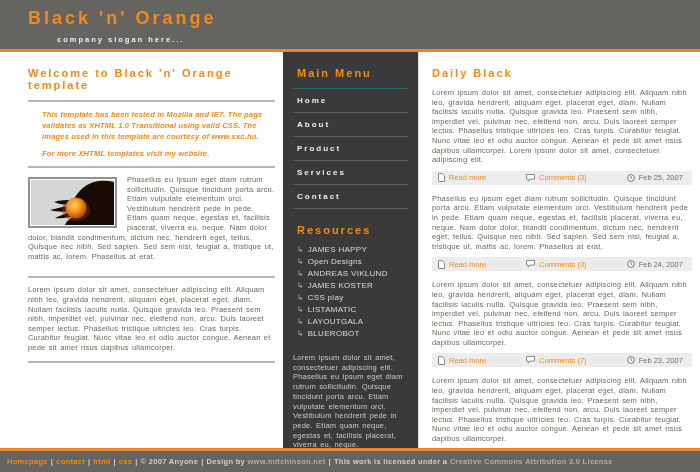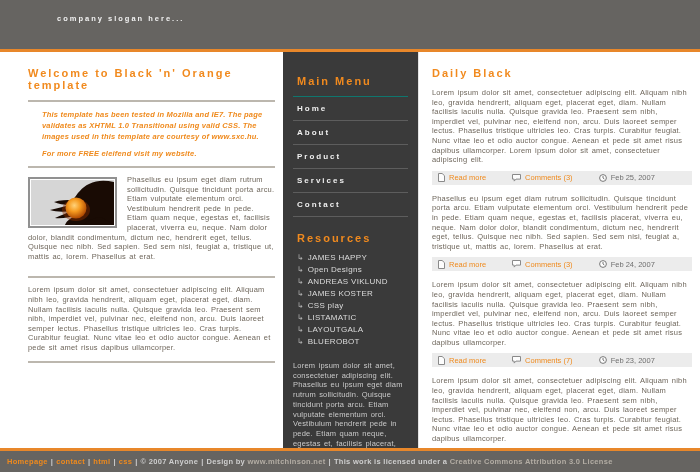--- a/index.html
+++ b/index.html
@@ -8,21 +8,21 @@
   .page { width:700px; height:472px; overflow:hidden; display:flex; flex-direction:column; }
 
   
   .hdr { height:52px; background:#666461; border-bottom:3px solid #e8872a; padding:8px 0 0 28px; flex:0 0 auto; }
   .hdr .title { color:#f18a1e; font-size:18px; font-weight:bold; letter-spacing:3px; }
   .hdr .slogan { color:#f2f2f2; font-size:7.5px; font-weight:bold; letter-spacing:2px; margin:6px 0 0 29px; }
 
   
   .cols { flex:1 1 auto; display:flex; overflow:hidden; }
   .col-left { width:283px; padding:0 8px 0 28px; overflow:hidden; }
-  .col-mid  { width:135px; background:#3a3a3a; padding:8px 10px; overflow:hidden; }
+  .col-mid  { width:135px; background:#3a3a3a; padding:0 10px; overflow:hidden; }
   .col-right{ width:282px; padding:0 8px 0 13px; overflow:hidden; border-left:1px solid #e3e3e3; }
 
   h2.sec { color:#f18a1e; font-size:11px; font-weight:bold; letter-spacing:2px; margin:15px 0 9px 0; }
   .col-mid h2.sec { margin-left:4px; }
 
   hr.rule { border:none; height:2px; background:#bcb7ae; margin:7px 0; }
 
   .intro { color:#ef8a1d; font-size:7.5px; line-height:11px; font-style:italic; font-weight:bold; margin:4px 0 6px 14px; letter-spacing:.2px; }
   .intro + .intro { margin-top:0; }
 
@@ -39,49 +39,50 @@
   .menu-list li:first-child { border-top:1px solid #0f766e; }
   .menu-list a { display:block; color:#efefef; font-size:8px; font-weight:bold; letter-spacing:2px; text-decoration:none; padding:7px 2px 7px 4px; }
   .res-list { margin:2px 0 0 4px; }
   .res-list li { margin:0 0 3px 0; display:flex; align-items:center; gap:4px; }
   .res-list .arrow { color:#b0b0b0; font-size:8px; }
   .res-list a { color:#dcdcdc; font-size:8px; text-decoration:none; letter-spacing:.3px; }
   .mid-txt { color:#c9c9c9; font-size:7.5px; line-height:9.7px; margin-top:15px; letter-spacing:.2px; word-spacing:1px; }
 
   
   .news-item .body-txt { margin:2px 0 6px 0; }
-  .meta { background:#ececec; display:flex; align-items:center; gap:26px; height:14px; padding:0 6px; margin:4px 0 9px 0; }
+  .meta { background:#ececec; display:flex; align-items:center; gap:40px; height:14px; padding:0 6px; margin:4px 0 9px 0; }
   .mitem { display:inline-flex; align-items:center; gap:4px; font-size:7.5px; }
   .mitem svg { flex:0 0 auto; }
   .mlink { color:#ef8a1d; text-decoration:none; cursor:pointer; }
   .mdate { color:#6f6f6f; }
 
   
   .ftr { height:24px; background:#666461; border-top:3px solid #e8872a; flex:0 0 auto; padding:6px 0 0 7px; font-size:7.5px; font-weight:bold; color:#cfcfcf; letter-spacing:.3px; white-space:nowrap; }
   .ftr a { text-decoration:none; }
   .flink { color:#ef8a1d; }
   .fmuted { color:#b3ada4; }
   .fsep { color:#cfcfcf; padding:0 3px; }
 </style>
 </head>
 <body>
 
 <div class="page">
 
   <header class="hdr">
+    <div class="title">Black 'n' Orange</div>
     <div class="slogan">company slogan here...</div>
   </header>
 
   <div class="cols">
 
     <section class="col-left">
       <h2 class="sec">Welcome to Black 'n' Orange template</h2>
       <hr class="rule">
       <p class="intro">This template has been tested in Mozilla and IE7. The page validates as XHTML 1.0 Transitional using valid CSS. The images used in this template are courtesy of www.sxc.hu.</p>
-      <p class="intro">For more FREE eleifend visit my website.</p>
+      <p class="intro">For more XHTML templates visit my website.</p>
       <hr class="rule">
 
       <figure class="photo">
         <svg viewBox="0 0 83 45" preserveAspectRatio="none">
           <defs>
             <radialGradient id="ball" cx="42%" cy="38%" r="65%">
               <stop offset="0%" stop-color="#ffd27a"></stop>
               <stop offset="45%" stop-color="#f59a1f"></stop>
               <stop offset="100%" stop-color="#a84200"></stop>
             </radialGradient>

